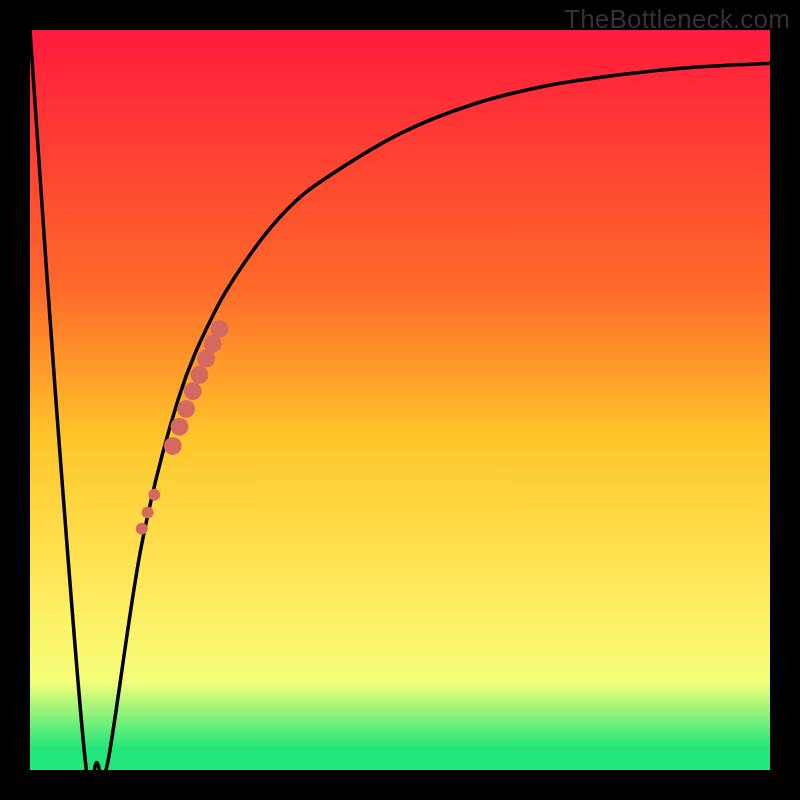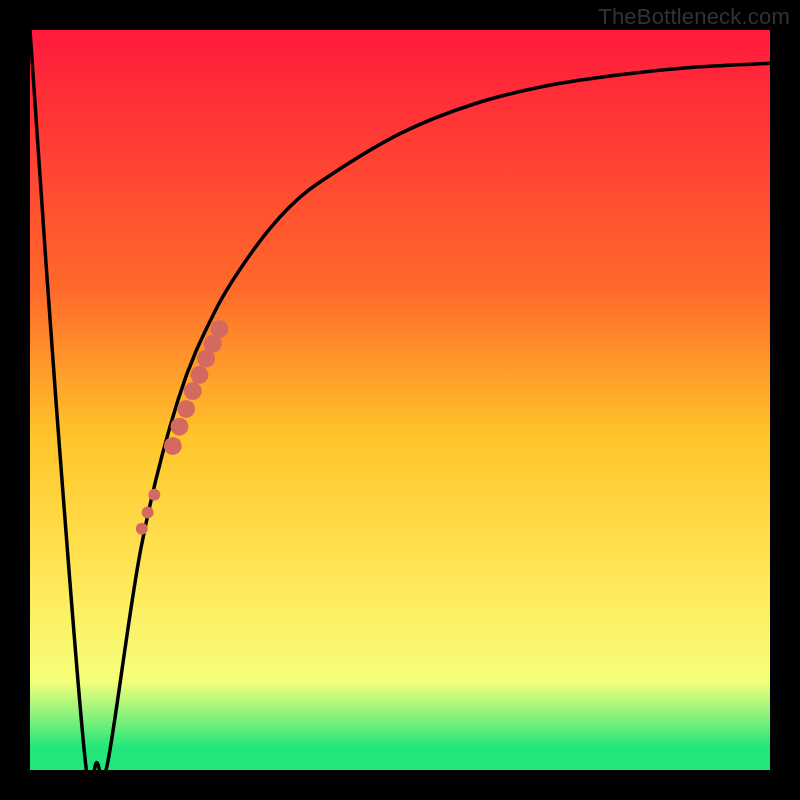--- a/index.html
+++ b/index.html
@@ -12,21 +12,21 @@
   }
   .wrap {
     position: relative;
     width: 800px;
     height: 800px;
   }
   .watermark {
     position: absolute;
     top: 4px;
     right: 10px;
-    font-size: 22px;
+    font-size: 26px;
     font-weight: 500;
     color: #333;
     letter-spacing: 0.2px;
     user-select: none;
   }
   svg {
     display: block;
   }
 </style>
 </head>

